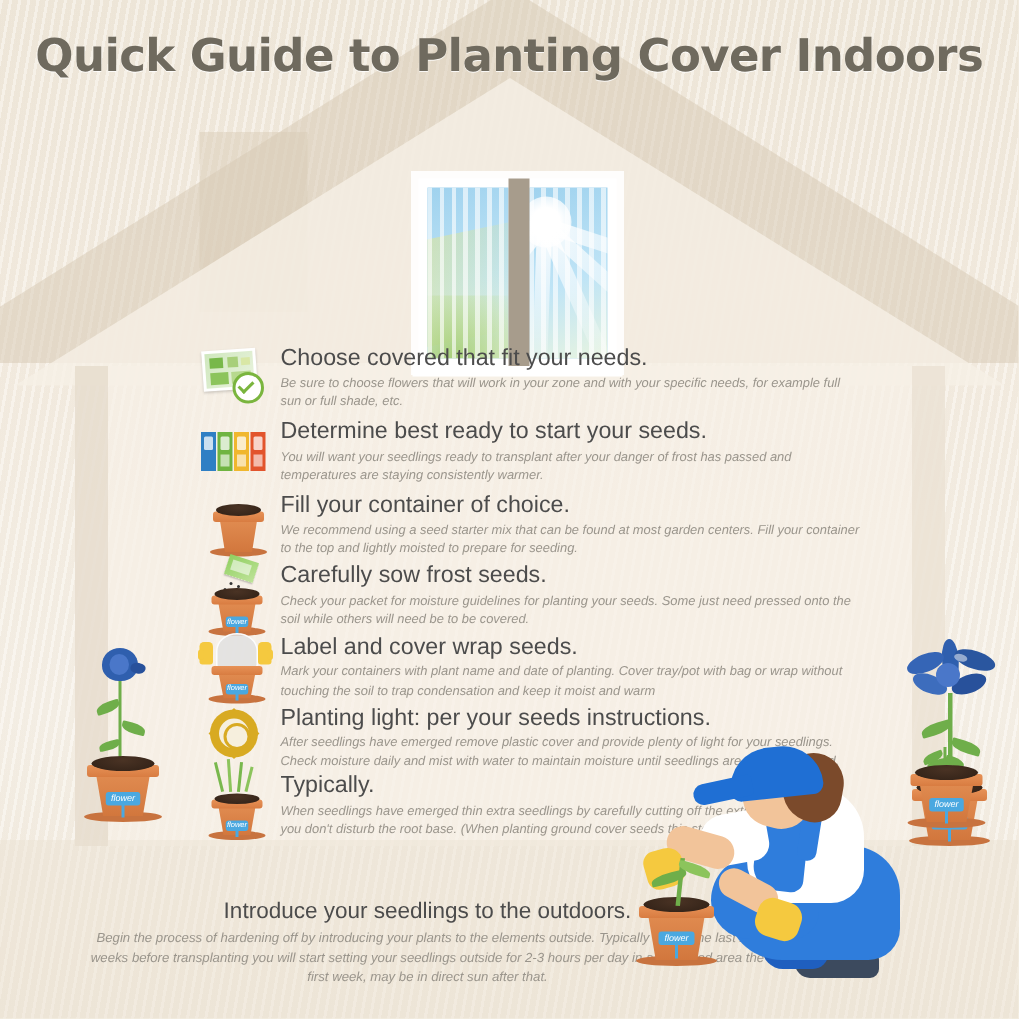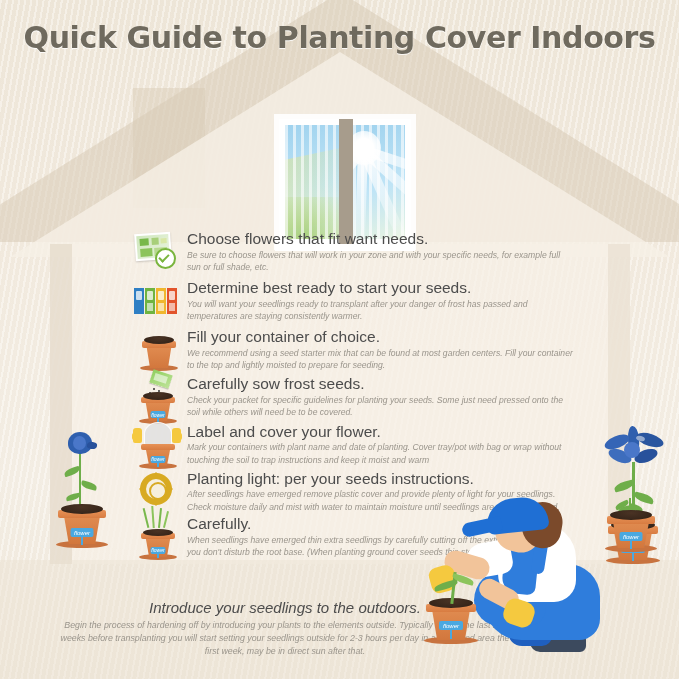--- a/index.html
+++ b/index.html
@@ -80,21 +80,21 @@
   .step-head{
     font-size:15.5px;color:#4c4c4c;line-height:1.08;
     font-family:"Liberation Sans", sans-serif;font-weight:400;
   }
   .step-body{
     font-size:8.6px;color:#9a958c;font-style:italic;line-height:1.42;
     font-family:"Liberation Sans", sans-serif;margin-top:1px;
   }
   
   .outro{position:absolute;left:60px;top:600px;width:450px;text-align:center;}
-  .outro-head{font-size:15px;color:#4c4c4c;line-height:1.1;font-style:italic;}
+  .outro-head{font-size:15px;color:#4c4c4c;line-height:1.1;}
   .outro-body{font-size:8.8px;color:#9a958c;font-style:italic;line-height:1.5;margin-top:2px;}
   
   .pot{position:absolute;}
   .pot .saucer{position:absolute;left:50%;transform:translateX(-50%);border-radius:50%;background:#c8733f;}
   .pot .body{position:absolute;left:50%;transform:translateX(-50%);
     background:linear-gradient(180deg,#e08b50,#d2773d);}
   .pot .rim{position:absolute;left:50%;transform:translateX(-50%);border-radius:2px;
     background:linear-gradient(180deg,#e79257,#d87c41);}
   .pot .soil{position:absolute;left:50%;transform:translateX(-50%);border-radius:50%;
     background:radial-gradient(ellipse at 50% 30%,#4a3324,#2f2016);}
@@ -158,21 +158,21 @@
           <div style="position:absolute;left:5px;top:5px;width:9px;height:7px;background:#78b84a;"></div>
           <div style="position:absolute;left:17px;top:5px;width:7px;height:7px;background:#a8cf7a;"></div>
           <div style="position:absolute;left:26px;top:6px;width:6px;height:5px;background:#d9e7a6;"></div>
           <div style="position:absolute;left:5px;top:15px;width:12px;height:8px;background:#8cc45c;"></div>
           <div style="position:absolute;left:19px;top:15px;width:13px;height:8px;background:#b7d98e;"></div>
         </div>
         <div style="position:absolute;left:22px;top:17px;width:17px;height:17px;border-radius:50%;background:#fff;border:2px solid #7ab53e;"></div>
         <div style="position:absolute;left:26px;top:23px;width:8px;height:4px;border-left:2px solid #7ab53e;border-bottom:2px solid #7ab53e;transform:rotate(-45deg);"></div>
       </div>
       <div class="step-text">
-        <div class="step-head">Choose flowers that fit want needs.</div>
+        <div class="step-head">Choose covered that fit your needs.</div>
         <div class="step-body">Be sure to choose flowers that will work in your zone and with your specific needs, for example full sun or full shade, etc.</div>
       </div>
     </div>
 
     <div class="step" style="padding-bottom:6px;">
       <div class="step-icon" style="top:4px;">
         <div style="position:absolute;left:1px;top:4px;width:10px;height:26px;background:#2f7fc4;"></div>
         <div style="position:absolute;left:12px;top:4px;width:10px;height:26px;background:#6fb441;"></div>
         <div style="position:absolute;left:23px;top:4px;width:10px;height:26px;background:#f0b72e;"></div>
         <div style="position:absolute;left:34px;top:4px;width:10px;height:26px;background:#e2542c;"></div>
@@ -217,42 +217,42 @@
           <div class="saucer" style="bottom:0;width:38px;height:6px;"></div>
           <div class="body" style="bottom:3px;width:28px;height:19px;clip-path:polygon(6% 0,94% 0,82% 100%,18% 100%);"></div>
           <div class="rim" style="bottom:21px;width:34px;height:6px;"></div>
           <div class="soil" style="bottom:24px;width:30px;height:8px;"></div>
           <div class="tag" style="bottom:6px;width:15px;height:7px;">flower</div>
           <div class="tag-stem" style="bottom:2px;height:5px;"></div>
         </div>
       </div>
       <div class="step-text">
         <div class="step-head">Carefully sow frost seeds.</div>
-        <div class="step-body">Check your packet for specific guidelines for planting your seeds.  Some just need pressed onto the soil while others will need be to be covered.</div>
+        <div class="step-body">Check your packet for moisture guidelines for planting your seeds.  Some just need pressed onto the soil while others will need be to be covered.</div>
       </div>
     </div>
 
     <div class="step" style="padding-bottom:4px;">
       <div class="step-icon" style="top:-2px;height:48px;">
         <div style="position:absolute;left:0;top:6px;width:9px;height:15px;background:#f5c93f;border-radius:3px 3px 2px 2px;"></div>
         <div style="position:absolute;left:-1px;top:11px;width:4px;height:7px;background:#f5c93f;border-radius:2px;"></div>
         <div style="position:absolute;left:39px;top:6px;width:9px;height:15px;background:#f5c93f;border-radius:3px 3px 2px 2px;"></div>
         <div style="position:absolute;left:45px;top:11px;width:4px;height:7px;background:#f5c93f;border-radius:2px;"></div>
         <div style="position:absolute;left:11px;top:0px;width:26px;height:22px;background:rgba(225,225,225,.85);border-radius:50% 50% 12% 12%;border:1px solid rgba(255,255,255,.9);"></div>
         <div class="pot" style="left:5px;top:19px;width:40px;height:28px;">
           <div class="saucer" style="bottom:0;width:38px;height:6px;"></div>
           <div class="body" style="bottom:3px;width:28px;height:17px;clip-path:polygon(6% 0,94% 0,82% 100%,18% 100%);"></div>
           <div class="rim" style="bottom:19px;width:34px;height:6px;"></div>
           <div class="tag" style="bottom:6px;width:15px;height:7px;">flower</div>
           <div class="tag-stem" style="bottom:2px;height:5px;"></div>
         </div>
       </div>
       <div class="step-text">
-        <div class="step-head">Label and cover your flower.</div>
-        <div class="step-body">Mark your containers with plant name and date of planting. Cover tray/pot with bag or wrap without touching the soil to trap instructions and keep it moist and warm</div>
+        <div class="step-head">Label and cover wrap seeds.</div>
+        <div class="step-body">Mark your containers with plant name and date of planting. Cover tray/pot with bag or wrap without touching the soil to trap condensation and keep it moist and warm</div>
       </div>
     </div>
 
     <div class="step" style="padding-bottom:2px;">
       <div class="step-icon" style="top:0;">
         <div style="position:absolute;left:7px;top:2px;width:32px;height:32px;border-radius:50%;background:#d8aa22;"></div>
         <div style="position:absolute;left:11px;top:6px;width:24px;height:24px;background:#d8aa22;transform:rotate(45deg);"></div>
         <div style="position:absolute;left:13px;top:8px;width:20px;height:20px;border-radius:50%;background:#f6efdd;"></div>
         <div style="position:absolute;left:16px;top:11px;width:14px;height:14px;border-radius:50%;border:2px solid #d8aa22;"></div>
       </div>
@@ -271,21 +271,21 @@
         <div class="pot" style="left:5px;top:20px;width:40px;height:32px;">
           <div class="saucer" style="bottom:0;width:38px;height:6px;"></div>
           <div class="body" style="bottom:3px;width:28px;height:19px;clip-path:polygon(6% 0,94% 0,82% 100%,18% 100%);"></div>
           <div class="rim" style="bottom:21px;width:34px;height:6px;"></div>
           <div class="soil" style="bottom:24px;width:30px;height:7px;"></div>
           <div class="tag" style="bottom:6px;width:15px;height:7px;">flower</div>
           <div class="tag-stem" style="bottom:2px;height:5px;"></div>
         </div>
       </div>
       <div class="step-text">
-        <div class="step-head">Carefully.</div>
+        <div class="step-head">Typically.</div>
         <div class="step-body">When seedlings have emerged thin extra seedlings by carefully cutting off the extra at the base so you don't disturb the root base. (When planting ground cover seeds this step is not necessary).</div>
       </div>
     </div>
   </div>
 
   <div class="outro">
     <div class="outro-head">Introduce your seedlings to the outdoors.</div>
     <div class="outro-body">Begin the process of hardening off by introducing your plants to the elements outside.  Typically during the last 2-3 weeks before transplanting you will start setting your seedlings outside for 2-3 hours per day in a protected area the first week, may be in direct sun after that.</div>
   </div>
 

